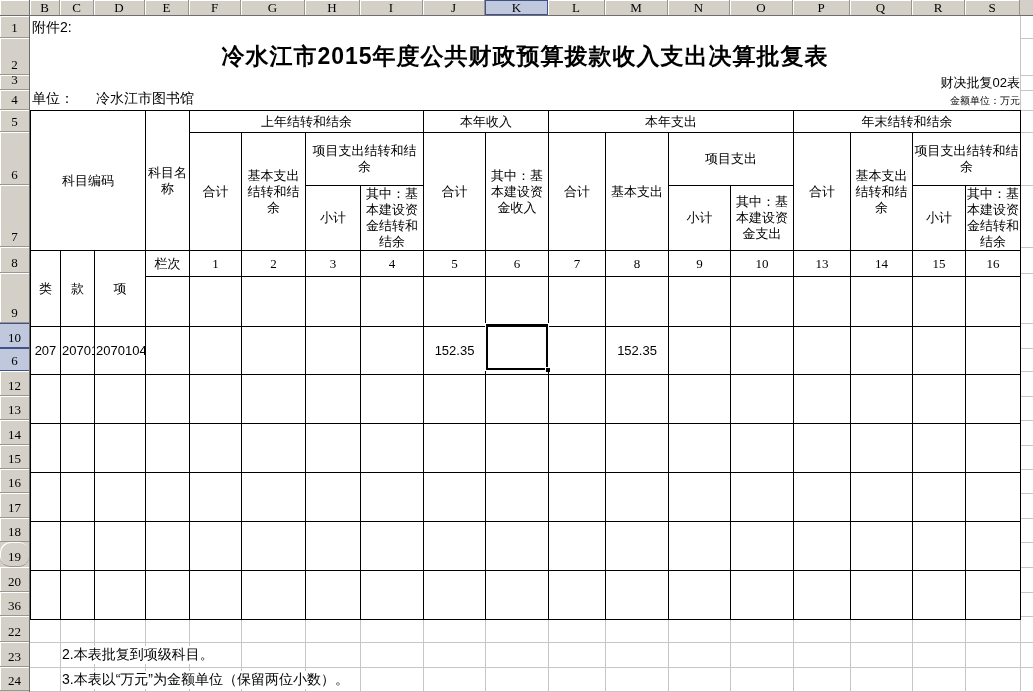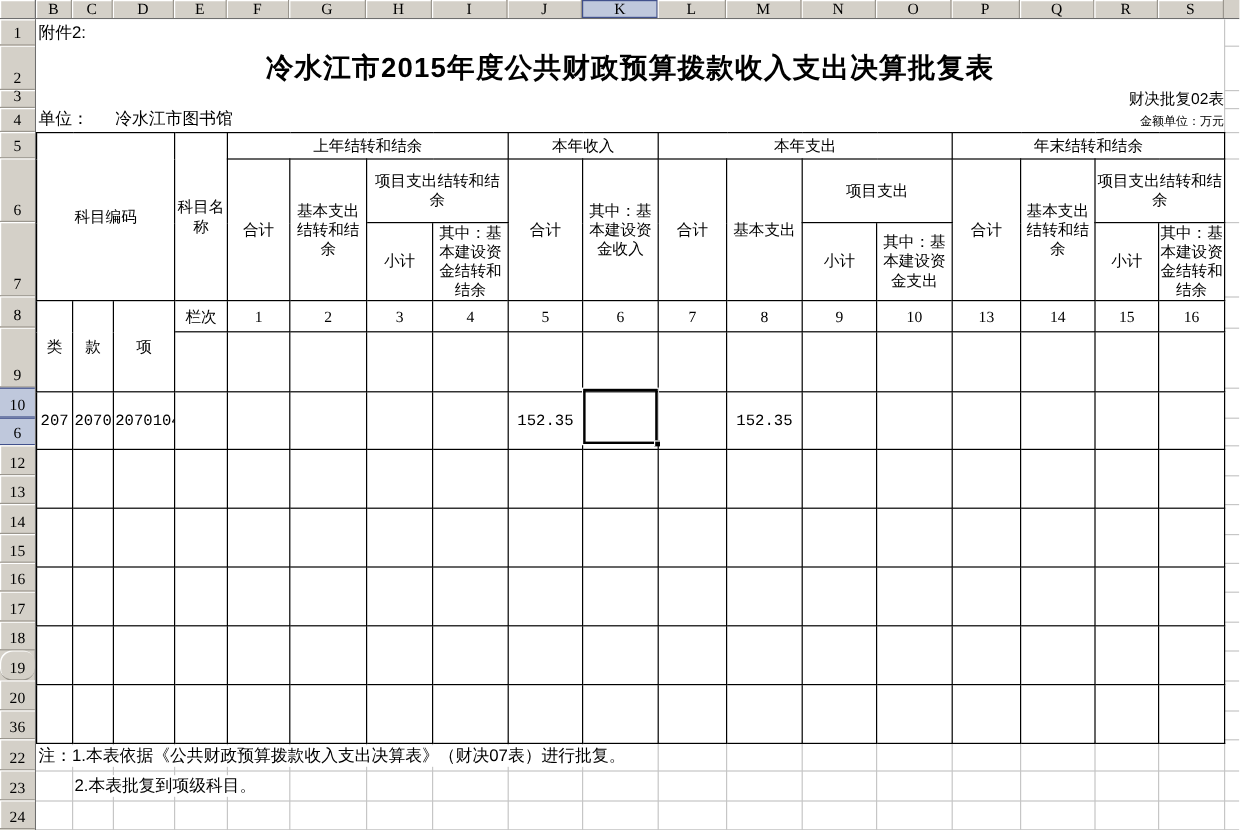--- a/index.html
+++ b/index.html
@@ -47,21 +47,21 @@
   #note2{left:32px;top:626px}
   #note3{left:32px;top:651px}
 
   
   #main-table{position:absolute;left:0;top:94px;z-index:1;border-collapse:collapse;table-layout:fixed;width:991px}
   #main-table td{border:1px solid #000;text-align:center;vertical-align:middle;
     font-size:13px;line-height:16px;padding:0 1px;overflow:hidden;background:transparent}
   tr.r5{height:22px} tr.r6{height:53px} tr.r7{height:62px} tr.r8{height:26px}
   tr.r9{height:50px} tr.r1011{height:48px} tr.empty-pair{height:49px}
   td.idx{font-family:"Liberation Serif",serif;font-size:12px}
-  td.data{font-family:Liberation Mono, monospace;font-size:13px}
+  td.data{font-family:Liberation Sans, sans-serif;font-size:13px}
 
   
   #selection{position:absolute;left:456px;top:308px;width:62px;height:46px;z-index:3;
     border:2px solid #000;box-shadow:0 0 0 1px #fff}
   #fill-handle{position:absolute;right:-4px;bottom:-4px;width:5px;height:5px;background:#000;
     border-left:1px solid #fff;border-top:1px solid #fff}
 </style>
 </head>
 <body>
 
@@ -380,20 +380,20 @@
             <td></td>
             <td></td>
           </tr>
         </tbody>
     </table>
 
     <div id="selection">
       <span id="fill-handle"></span>
     </div>
 
-    <div class="note" id="note1">
-        <span>注：1.本表依据《公共财政预算拨款收入支出决算表》（财决07表）进行批复。</span>
-      </div>
     <div class="note" id="note2">
         <span>2.本表批复到项级科目。</span>
       </div>
+    <div class="note" id="note3">
+        <span>3.本表以“万元”为金额单位（保留两位小数）。</span>
+      </div>
   </div>
 </div>
 
 </body></html>

